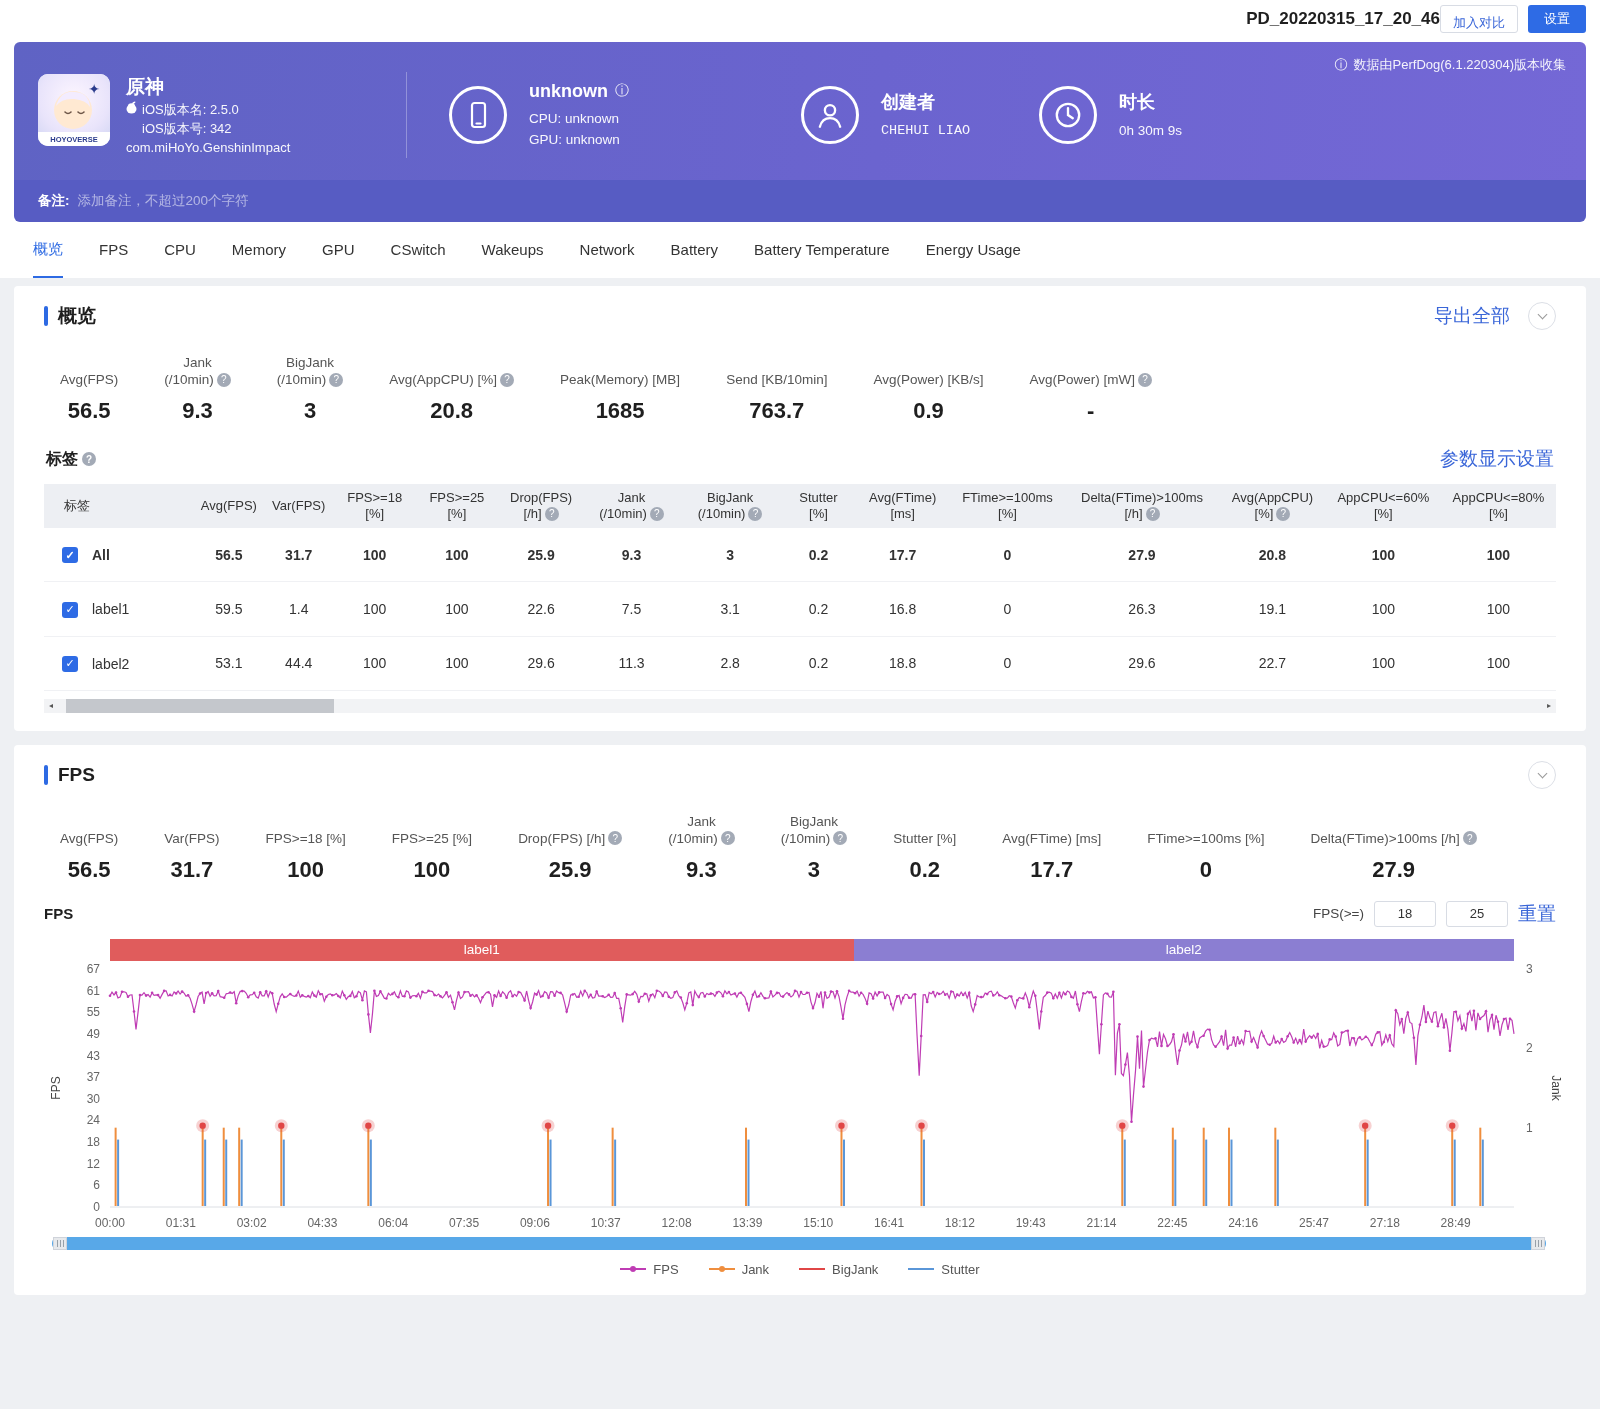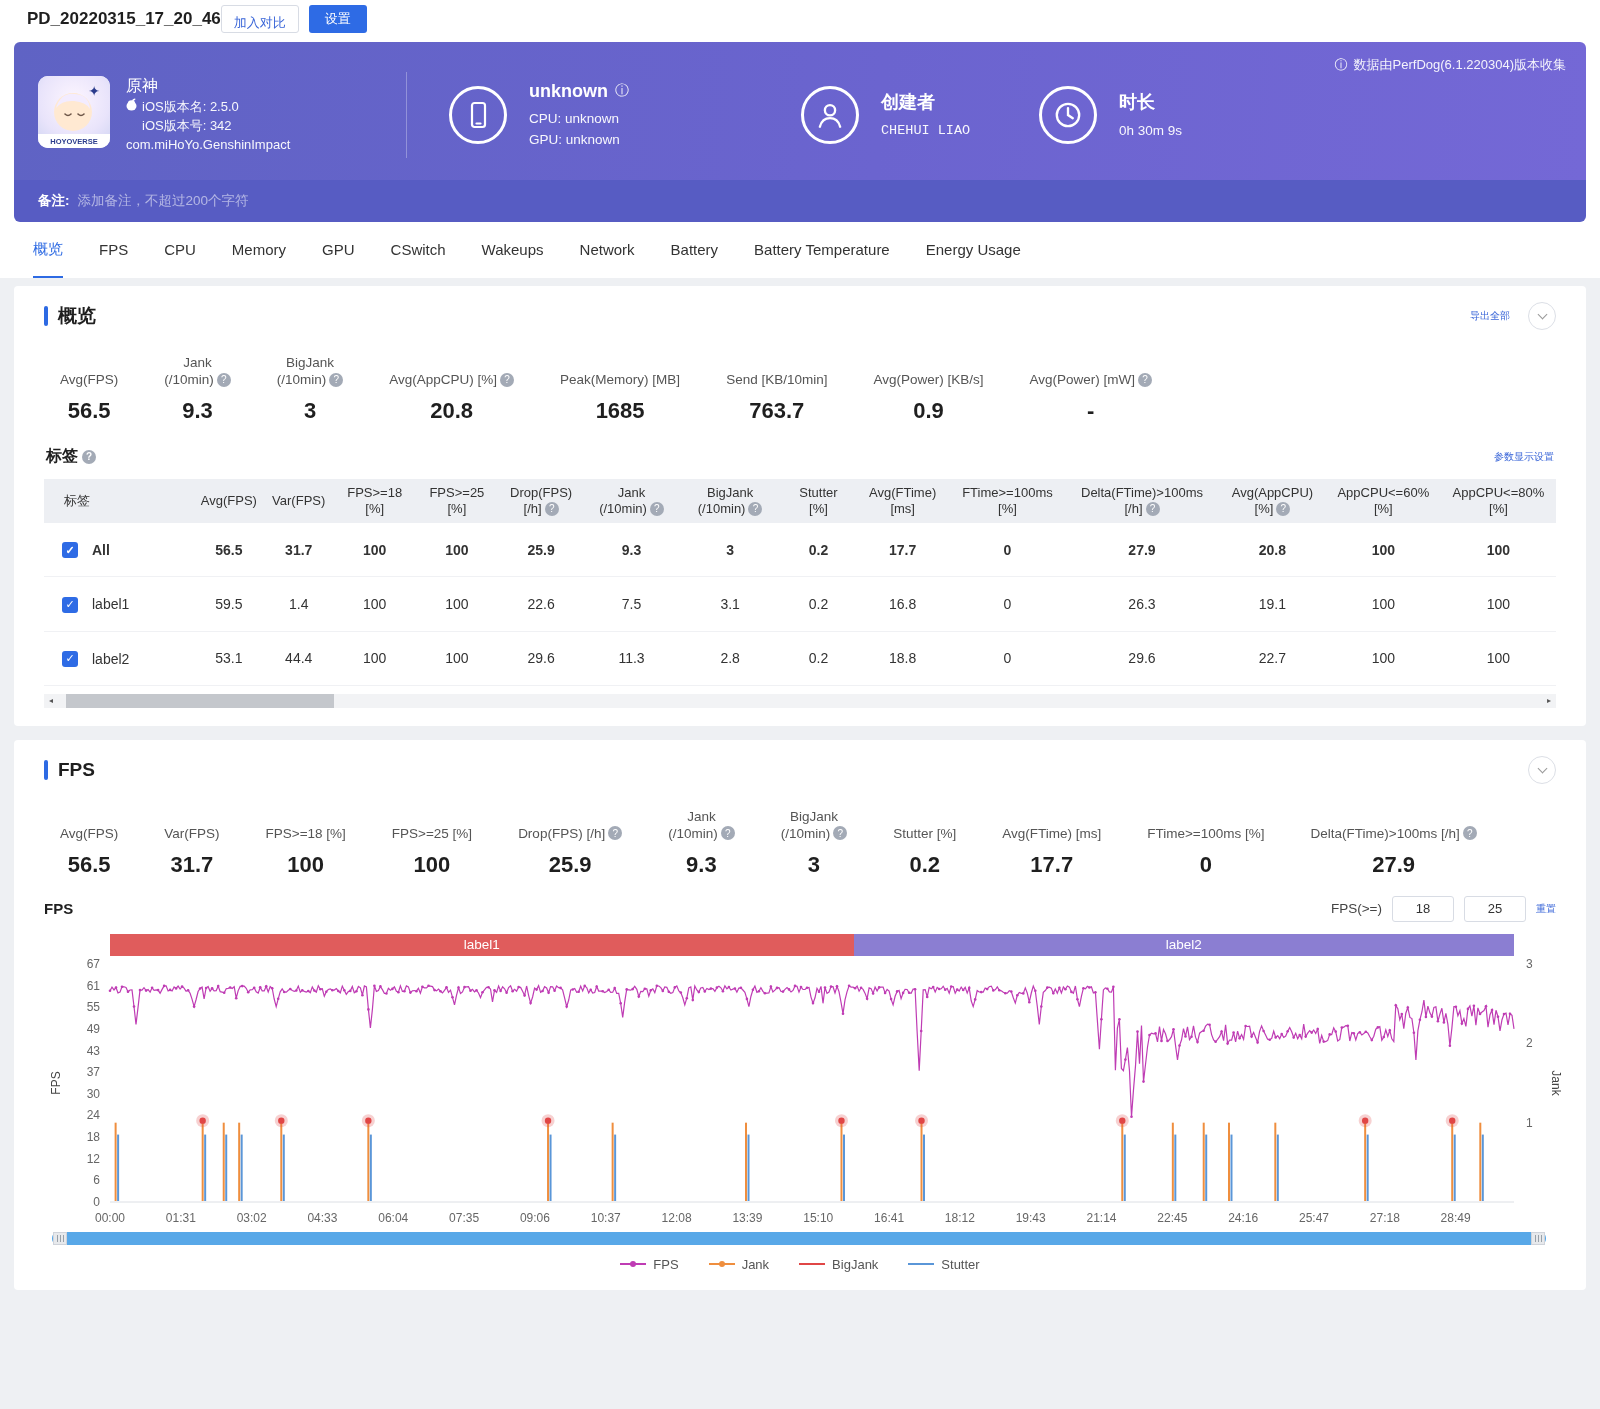--- a/index.html
+++ b/index.html
@@ -1,31 +1,31 @@
 <!DOCTYPE html>
 <html><head>
 <meta charset="utf-8">
 <style>
   * { box-sizing: border-box; }
   body { margin:0; width:1600px; background:#eef0f3; font-family:"Liberation Sans",sans-serif; color:#333; }
 
   
-  .topbar { background:#fff; height:38px; display:flex; align-items:center; justify-content:flex-start; padding:0 14px 0 27px; }
+  .topbar { background:#fff; height:38px; display:flex; align-items:center; justify-content:flex-end; padding:0 14px 0 27px; }
   .topbar .title { font-size:17px; font-weight:bold; color:#1f1f1f; }
   .topbar-actions { display:flex; gap:10px; }
   .btn-outline { height:28px; padding:8px 12px; background:#fff; border:1px solid #d8dce4; border-radius:3px; color:#3a66d8; font-size:13px; cursor:pointer; font-family:inherit; }
   .btn-primary { height:28px; padding:0 16px; background:#2e6be5; border:none; border-radius:3px; color:#fff; font-size:13px; cursor:pointer; font-family:inherit; }
 
   
   .banner-wrap { background:#fff; padding:4px 14px 0; }
   .banner { position:relative; background:linear-gradient(95deg,#5f63c4 0%,#6b64cf 55%,#7468d6 100%); border-radius:6px 6px 0 0; display:flex; align-items:center; padding:30px 24px 22px; color:#fff; }
   .collect-info { position:absolute; top:14px; right:20px; font-size:13px; color:rgba(255,255,255,.92); display:flex; gap:6px; align-items:center; }
   .app-block { display:flex; gap:16px; width:368px; flex-shrink:0; }
   .app-icon { width:72px; height:72px; border-radius:10px; background:#fff; overflow:hidden; flex-shrink:0; }
-  .app-name { font-size:16px; font-weight:normal; }
+  .app-name { font-size:19px; font-weight:bold; }
   .app-line { font-size:13px; color:rgba(255,255,255,.95); line-height:19px; display:flex; align-items:center; gap:5px; }
   .v-divider { width:1px; height:86px; background:rgba(255,255,255,.3); margin-right:42px; flex-shrink:0; }
   .info-col { display:flex; align-items:center; gap:22px; }
   .col-device { width:352px; } .col-creator { width:238px;font-family:Liberation Mono, monospace; } .col-duration { width:212px; }
   .icon-ring { width:58px; height:58px; border-radius:50%; border:3px solid #fff; display:flex; align-items:center; justify-content:center; flex-shrink:0; }
   .info-title { font-size:18px; font-weight:bold; margin-bottom:6px; display:flex; align-items:center; gap:7px; }
   .info-sub { font-size:13.5px; color:rgba(255,255,255,.95); line-height:21px; }
   .i-badge { font-size:14px; font-weight:normal; color:rgba(255,255,255,.9); }
   .remark { background:#575cc3; border-radius:0 0 6px 6px; padding:12px 24px; font-size:13.5px; display:flex; gap:8px; }
   .remark-label { color:#fff; font-weight:bold; }
@@ -36,21 +36,21 @@
   .tab { font-size:15px; color:#333; cursor:pointer; height:100%; display:flex; align-items:center; border-bottom:2px solid transparent; }
   .tab.active { color:#2d6ae3; border-bottom-color:#2d6ae3; }
 
   
   .card { background:#fff; margin:0 14px 14px; border-radius:4px; padding:16px 30px 18px; }
   .card-head { display:flex; justify-content:space-between; align-items:center; margin-bottom:16px; }
   .head-left { display:flex; align-items:center; gap:10px; }
   .bar { width:4px; height:20px; background:#2d6ae3; border-radius:2px; }
   .card-title { font-size:19px; font-weight:bold; color:#1f1f1f; }
   .head-right { display:flex; align-items:center; }
-  .link { color:#3a66d8; font-size:10px; cursor:pointer; text-decoration:none; }
+  .link { color:#3a66d8; font-size:19px; cursor:pointer; text-decoration:none; }
   .collapse-btn { width:28px; height:28px; border:1px solid #dcdfe6; border-radius:50%; display:flex; align-items:center; justify-content:center; margin-left:18px; cursor:pointer; background:#fff; }
   .chev { width:7px; height:7px; border-right:1.5px solid #999; border-bottom:1.5px solid #999; transform:rotate(45deg); margin-top:-3px; }
 
   
   .metrics { display:flex; padding:4px 10px 12px 16px; flex-wrap:nowrap; }
   .metric { margin-right:46px; text-align:center; }
   .metric-label { height:38px; display:flex; flex-direction:column; justify-content:flex-end; align-items:center; font-size:13.5px; color:#555; line-height:17px; white-space:nowrap; }
   .metric-line { display:flex; align-items:center; gap:3px; }
   .metric-value { font-size:22px; font-weight:bold; color:#1f1f1f; margin-top:10px; }
   .q { display:inline-flex; width:14px; height:14px; border-radius:50%; background:#a3aab6; color:#fff; font-size:10px; align-items:center; justify-content:center; cursor:pointer; flex-shrink:0; }

